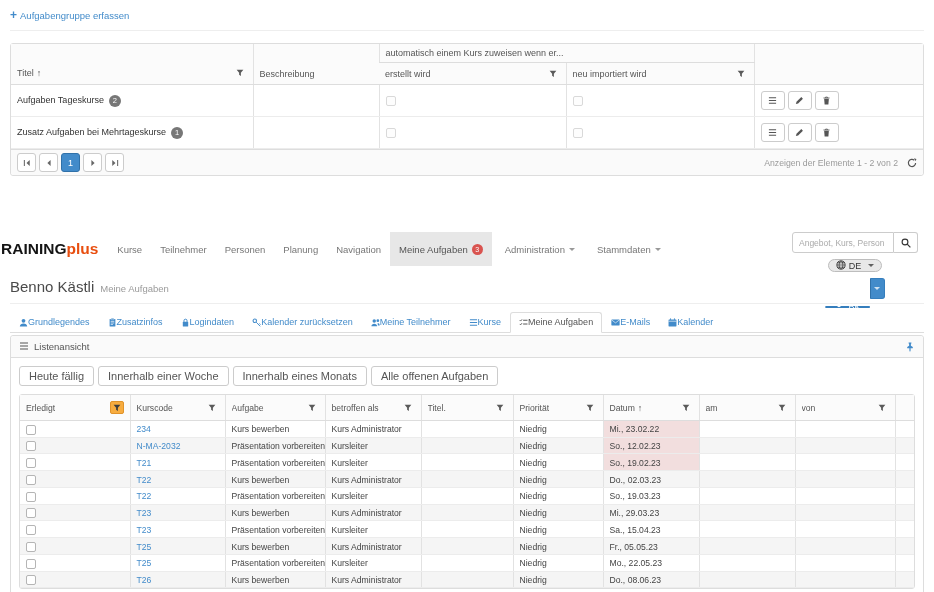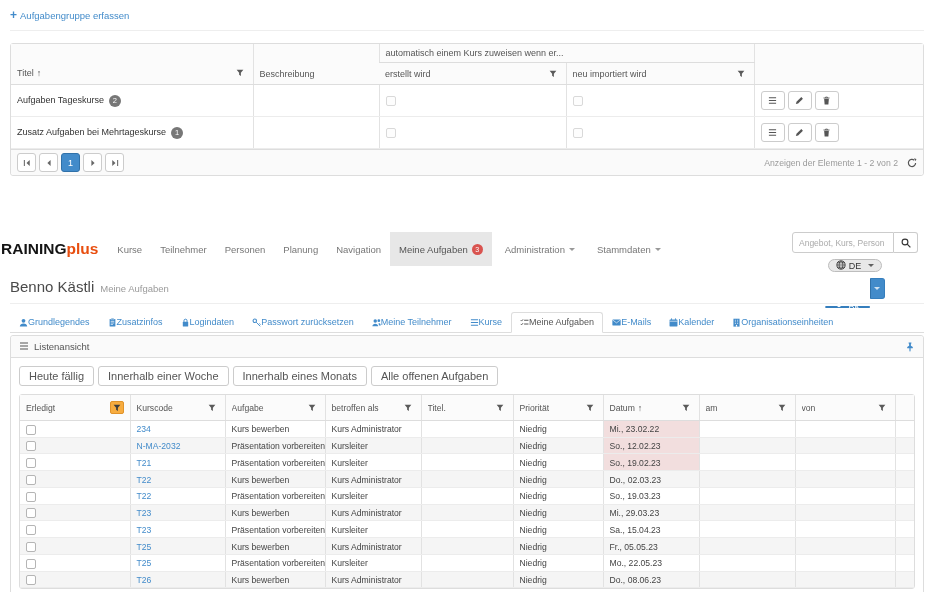--- a/index.html
+++ b/index.html
@@ -364,21 +364,21 @@
           <rect x="2" y="4.3" width="6" height="5.2" rx="0.6" fill="currentColor"></rect>
           <path d="M3.3 4.3V3a1.7 1.7 0 0 1 3.4 0v1.3" fill="none" stroke="currentColor" stroke-width="1.1"></path>
         </svg>
         <span>Logindaten</span>
       </li>
       <li class="tab">
         <svg viewBox="0 0 10 10" class="icn">
           <circle cx="3.1" cy="3.1" r="1.9" fill="none" stroke="currentColor" stroke-width="1.2"></circle>
           <path d="M4.6 4.6L9.2 9.2M7.2 7.2l1.2-1.2M8.3 8.3l1.2-1.2" stroke="currentColor" stroke-width="1" fill="none"></path>
         </svg>
-        <span>Passwort zurücksetzen</span>
+        <span>Kalender zurücksetzen</span>
       </li>
       <li class="tab">
         <svg viewBox="0 0 10 10" class="icn">
           <circle cx="3.6" cy="3.4" r="1.9" fill="currentColor"></circle>
           <path d="M0.4 9.2c0-1.9 1.5-2.9 3.2-2.9s3.2 1 3.2 2.9z" fill="currentColor"></path>
           <circle cx="7.6" cy="3" r="1.5" fill="currentColor"></circle>
           <path d="M7.4 5.6c1.4.1 2.3 1.1 2.3 2.6H7.6z" fill="currentColor"></path>
         </svg>
         <span>Meine Teilnehmer</span>
       </li>
@@ -404,28 +404,20 @@
         </svg>
         <span>E-Mails</span>
       </li>
       <li class="tab">
         <svg viewBox="0 0 10 10" class="icn">
           <rect x="0.6" y="1.6" width="8.8" height="7.8" rx="0.5" fill="currentColor"></rect>
           <path d="M0.6 3.6h8.8" stroke="#fff" stroke-width="0.7"></path>
           <path d="M2.8 0.4v1.8M7.2 0.4v1.8" stroke="currentColor" stroke-width="1"></path>
         </svg>
         <span>Kalender</span>
-      </li>
-      <li class="tab">
-        <svg viewBox="0 0 10 10" class="icn">
-          <rect x="1.6" y="0.8" width="6.8" height="8.8" fill="currentColor"></rect>
-          <path d="M3.2 2.5h1.1M5.7 2.5h1.1M3.2 4.3h1.1M5.7 4.3h1.1M3.2 6.1h1.1M5.7 6.1h1.1" stroke="#fff" stroke-width="0.8"></path>
-          <rect x="4.3" y="7.6" width="1.4" height="2" fill="#fff"></rect>
-        </svg>
-        <span>Organisationseinheiten</span>
       </li>
     </ul>
 
   <div class="panel">
     <div class="panel-head">
       <span class="panel-title">
         <span><svg viewBox="0 0 10 10" class="icn">
               <path d="M1 2h8M1 5h8M1 8h8" stroke="currentColor" stroke-width="1.2"></path>
             </svg></span>
         <span>Listenansicht</span>

